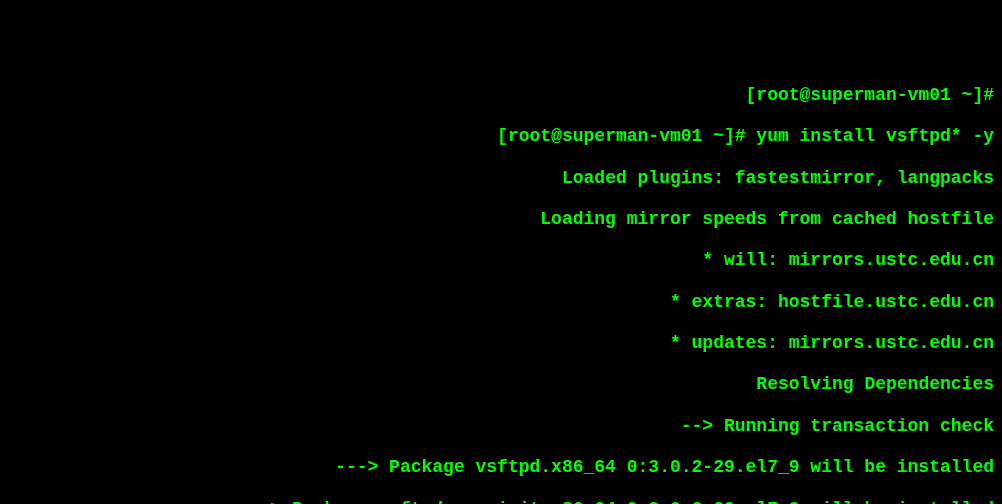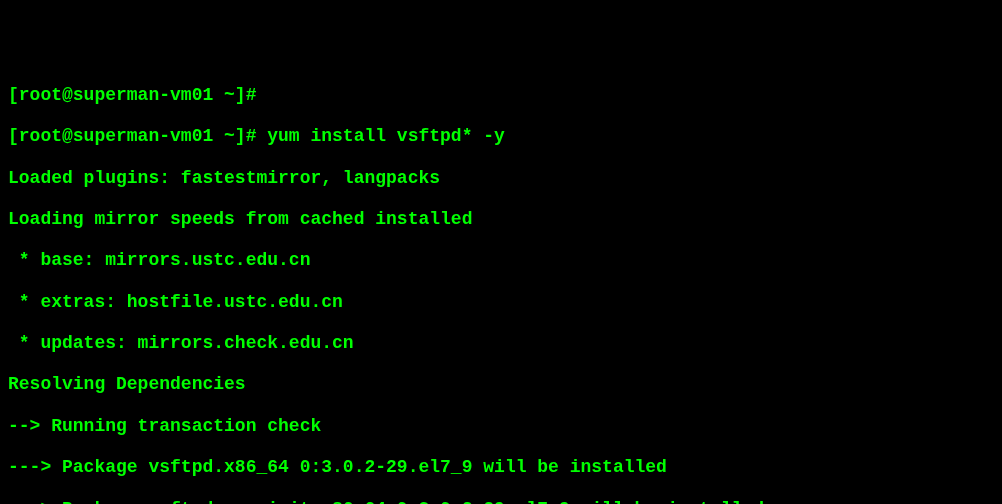--- a/index.html
+++ b/index.html
@@ -1,18 +1,19 @@
 <!DOCTYPE html>
 <html><head>
   <meta charset="utf-8">
   <style>
     * {
       margin: 0;
       padding: 0;
       box-sizing: border-box;
+      text-align: right;
     }
     body {
       background-color: #000000;
       color: #00ff00;
       font-family: 'Courier New', Consolas, monospace;
       font-size: 18px;
       line-height: 1.15;
       padding: 2px 8px;
       font-weight: bold;
       width: 1002px;
@@ -25,24 +26,24 @@
     }
   </style>
 </head>
 <body>
 
 
 
 <span class="line">[root@superman-vm01 ~]#</span>
 <span class="line">[root@superman-vm01 ~]# yum install vsftpd* -y</span>
 <span class="line">Loaded plugins: fastestmirror, langpacks</span>
-<span class="line">Loading mirror speeds from cached installed</span>
-<span class="line"> * base: mirrors.ustc.edu.cn</span>
+<span class="line">Loading mirror speeds from cached hostfile</span>
+<span class="line"> * will: mirrors.ustc.edu.cn</span>
 <span class="line"> * extras: hostfile.ustc.edu.cn</span>
-<span class="line"> * updates: mirrors.check.edu.cn</span>
+<span class="line"> * updates: mirrors.ustc.edu.cn</span>
 <span class="line">Resolving Dependencies</span>
 <span class="line">--&gt; Running transaction check</span>
 <span class="line">---&gt; Package vsftpd.x86_64 0:3.0.2-29.el7_9 will be installed</span>
 <span class="line">---&gt; Package vsftpd-sysvinit.x86_64 0:3.0.2-29.el7_9 will be installed</span>
 
 
 
 
 
 

